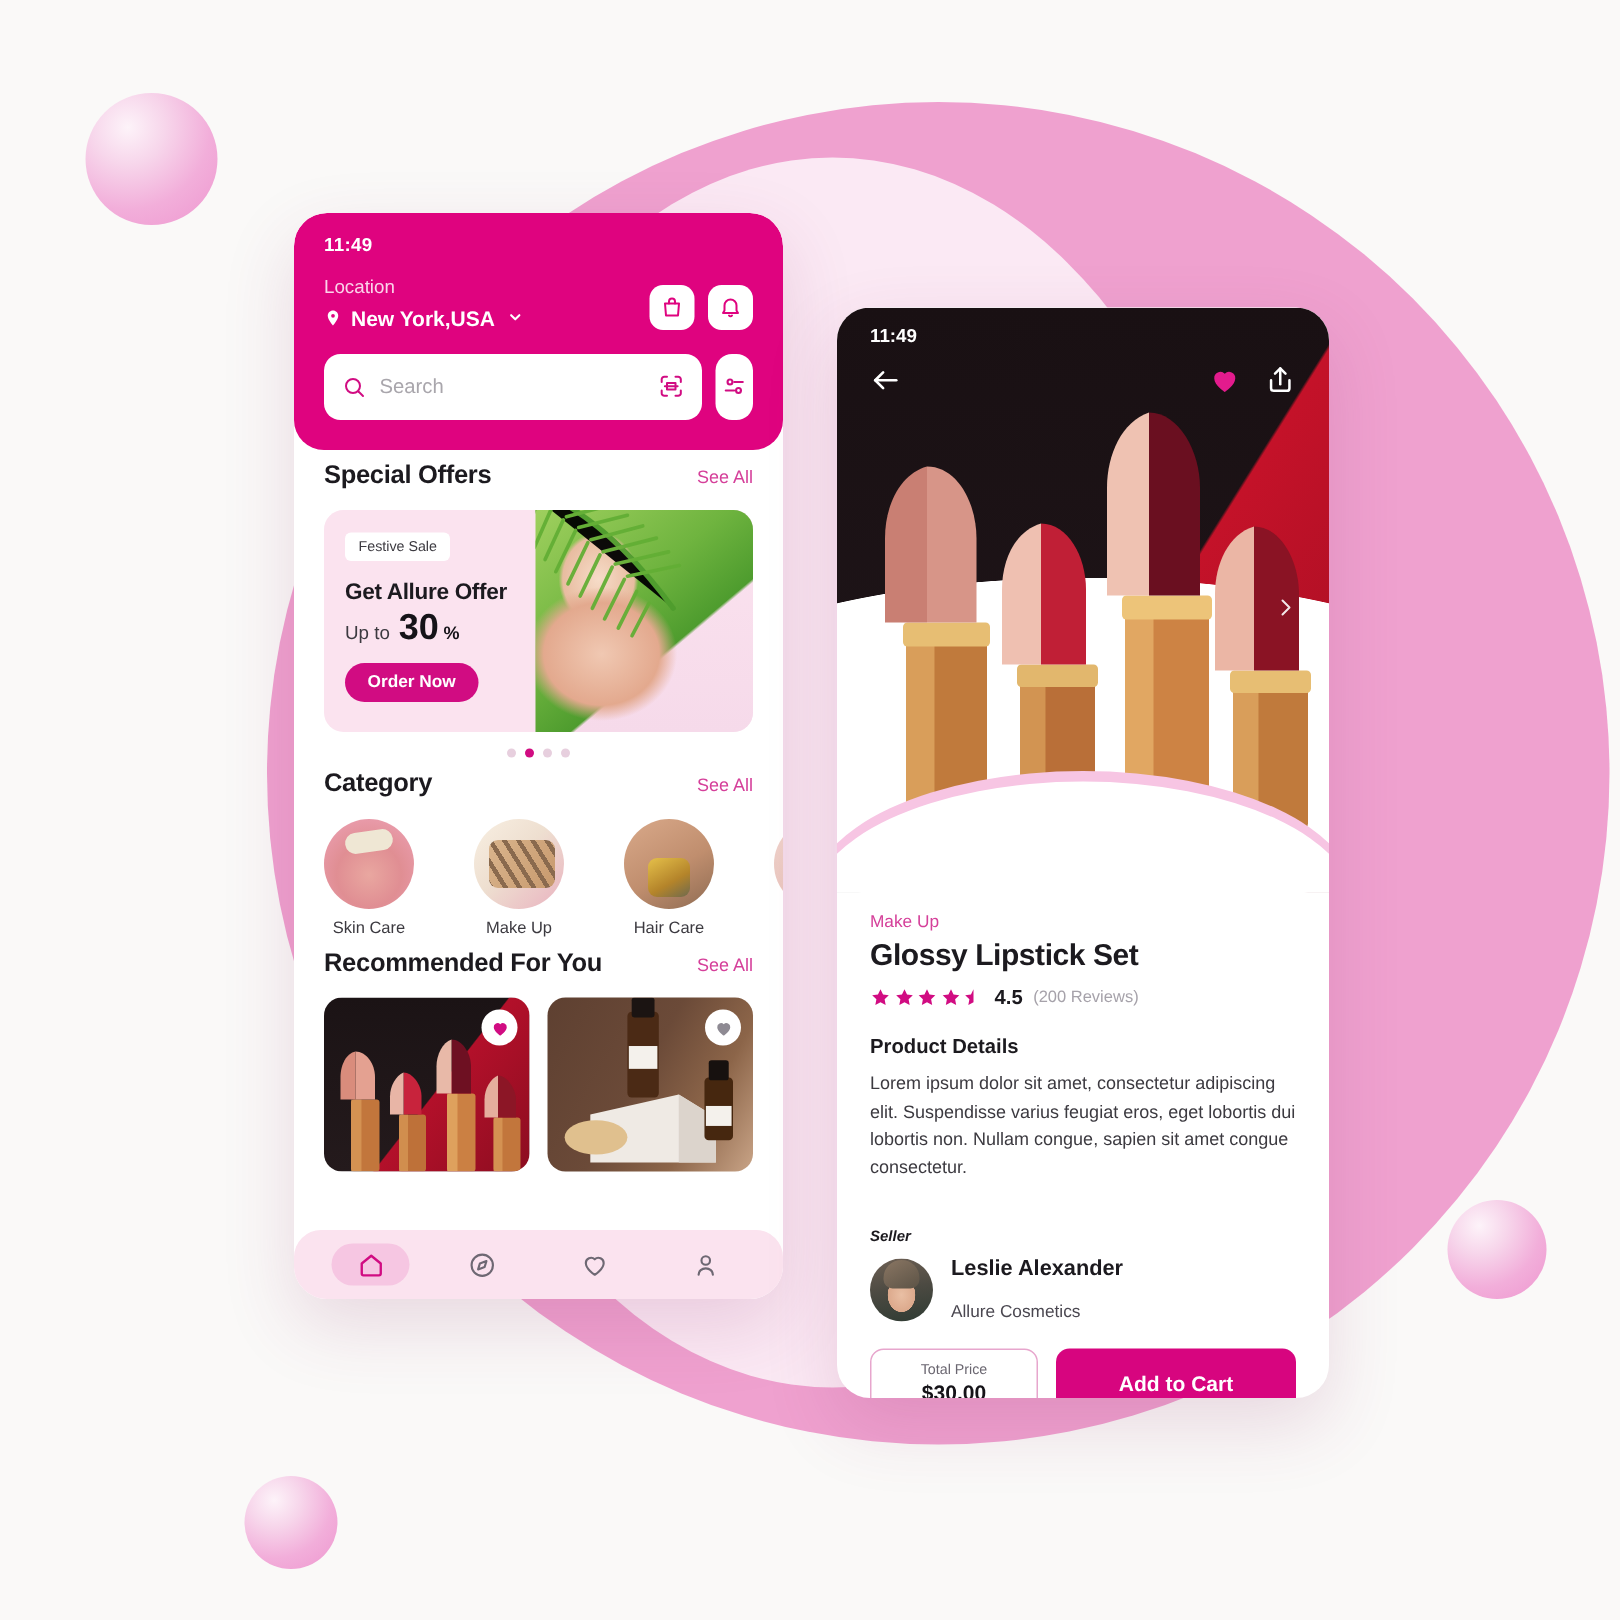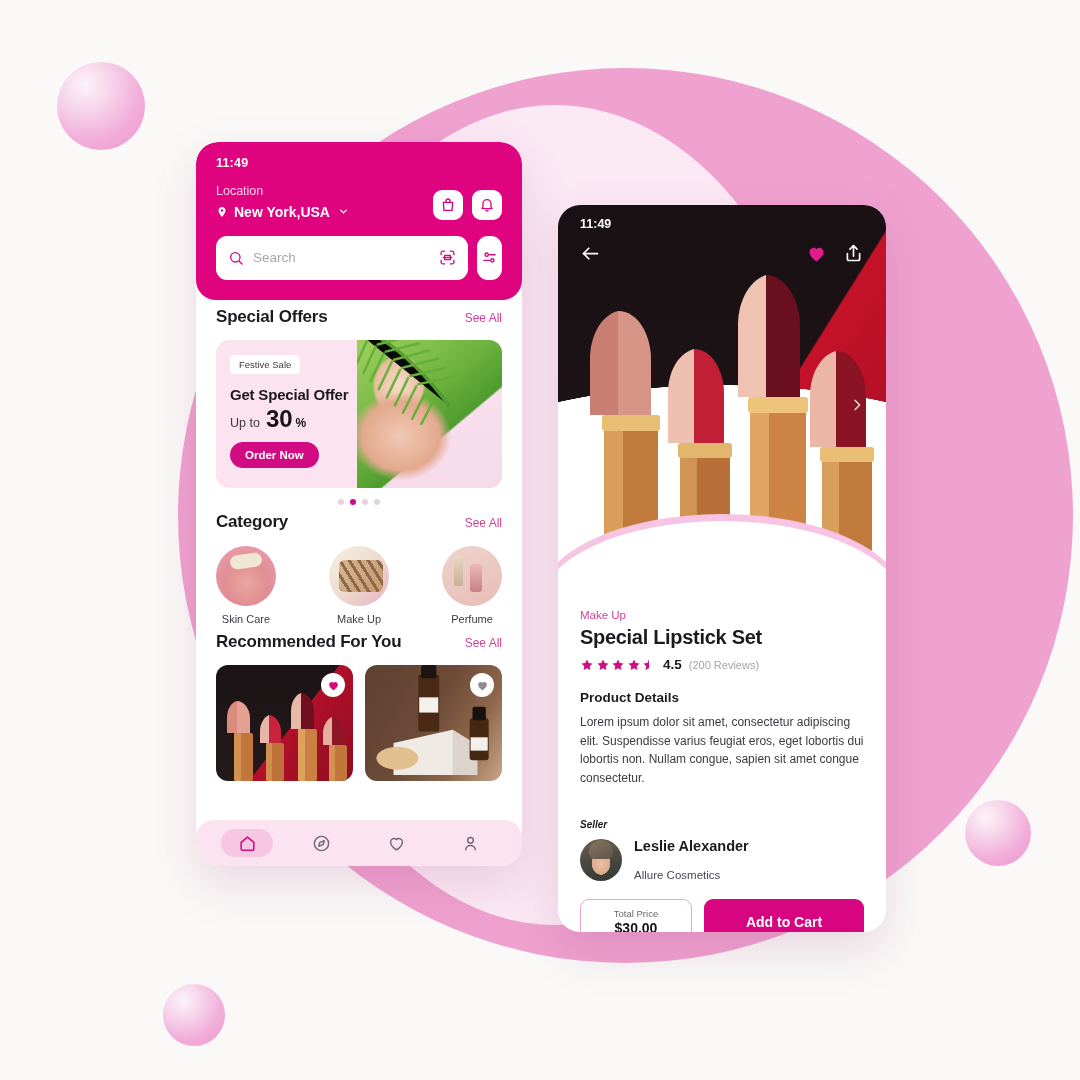--- a/index.html
+++ b/index.html
@@ -405,21 +405,21 @@
                 <path d="M46 33 L78 25"></path>
                 <path d="M54 41 L88 32"></path>
               <path d="M62 49 L97 40"></path>
                 <path d="M70 57 L105 49"></path>
                 <path d="M78 65 L112 58"></path>
             </g>
           </svg>
         </div>
         <div class="offer-left">
           <span class="badge">Festive Sale</span>
-          <div class="offer-title">Get Special Offer</div>
+          <div class="offer-title">Get Allure Offer</div>
           <div class="offer-upto">
             <span class="u">Up to</span>
             <span class="n">30</span>
             <span class="p">%</span>
           </div>
           <button class="order-btn">Order Now</button>
         </div>
       </div>
 
       <div class="dots">
@@ -435,20 +435,24 @@
       </div>
 
       <div class="cat-row">
         <div class="cat">
           <div class="cat-circ c1"></div>
           <div class="cat-label">Skin Care</div>
         </div>
         <div class="cat">
           <div class="cat-circ c2"></div>
           <div class="cat-label">Make Up</div>
+        </div>
+        <div class="cat">
+          <div class="cat-circ c3"></div>
+          <div class="cat-label">Hair Care</div>
         </div>
         <div class="cat">
           <div class="cat-circ c4"></div>
           <div class="cat-label">Perfume</div>
         </div>
       </div>
 
       <div class="sec-head">
         <div class="sec-title">Recommended For You</div>
         <div class="see-all">See All</div>
@@ -587,21 +591,21 @@
       </div>
       <div class="arrow-nav right">
         <svg viewBox="0 0 24 24" fill="none" stroke="#FFFFFF" stroke-width="2" stroke-linecap="round" stroke-linejoin="round">
             <polyline points="9 5 16 12 9 19"></polyline>
           </svg>
       </div>
     </div>
 
     <div class="body-b">
       <div class="crumb">Make Up</div>
-      <div class="p-title">Special Lipstick Set</div>
+      <div class="p-title">Glossy Lipstick Set</div>
 
       <div class="rate-row">
         <div class="stars">
           <svg viewBox="0 0 24 24" fill="#D10C82">
               <path d="M12 2.5l2.9 6 6.6.9-4.8 4.6 1.2 6.5L12 17.4 6.1 20.5l1.2-6.5L2.5 9.4l6.6-.9z"></path>
             </svg>
           <svg viewBox="0 0 24 24" fill="#D10C82">
               <path d="M12 2.5l2.9 6 6.6.9-4.8 4.6 1.2 6.5L12 17.4 6.1 20.5l1.2-6.5L2.5 9.4l6.6-.9z"></path>
             </svg>
           <svg viewBox="0 0 24 24" fill="#D10C82">

